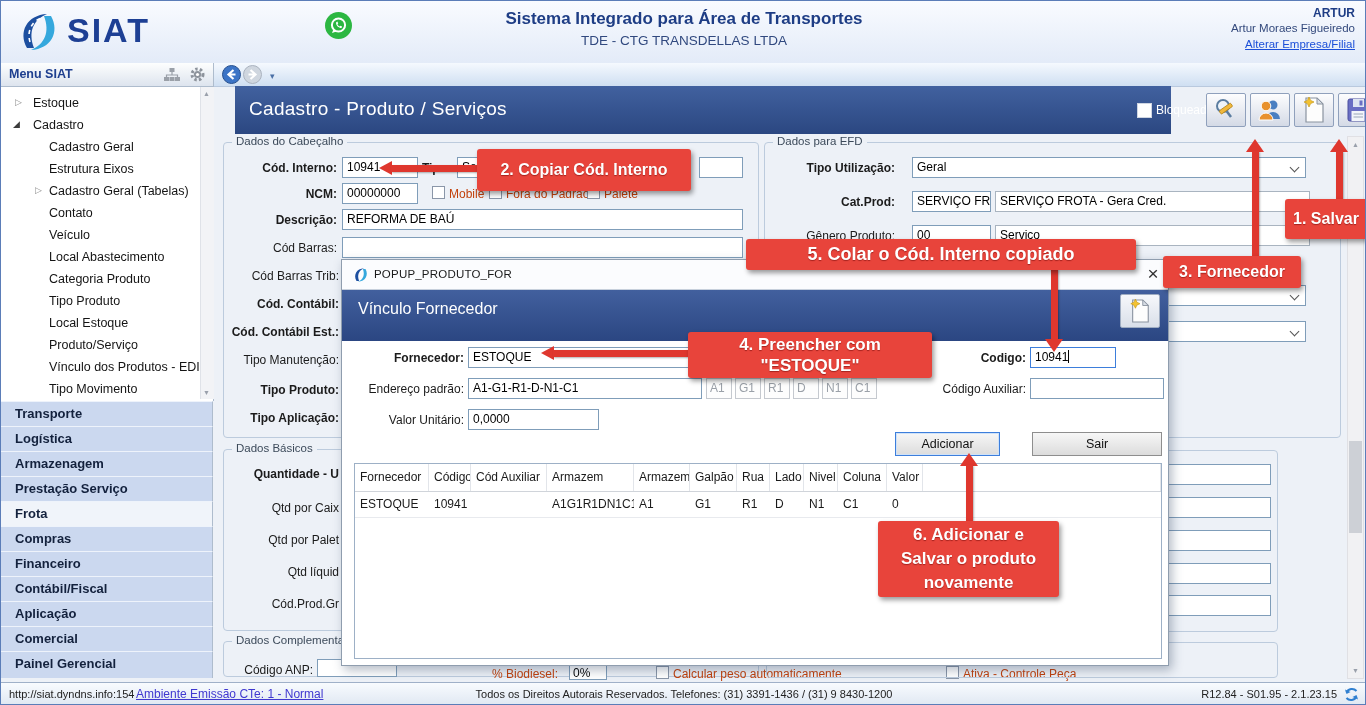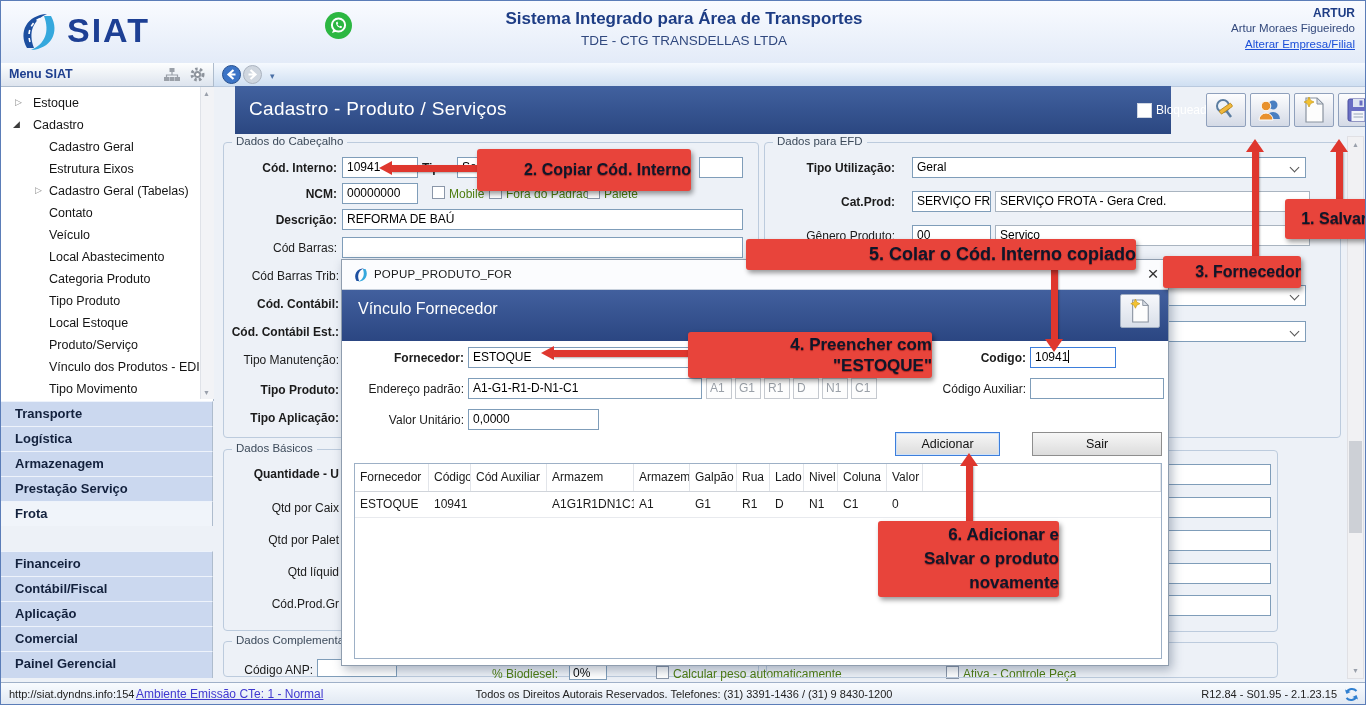--- a/index.html
+++ b/index.html
@@ -41,21 +41,21 @@
     background:linear-gradient(180deg,#41619f 0%,#2b4781 100%);margin-left:16px;}
   .pg-title{position:absolute;left:14px;top:12px;font-size:19px;font-weight:normal;color:#fff;letter-spacing:.3px;}
   .blq-cb{position:absolute;left:902px;top:17px;width:13px;height:13px;background:#fff;border:1px solid #cfd6e2;}
   .blq-lb{position:absolute;left:921px;top:17px;font-size:12px;color:#fff;}
   .tbtn{position:absolute;top:7px;width:40px;height:34px;background:linear-gradient(180deg,#fdfdfe,#d4dae6);
     border:1px solid #8fa0bc;border-radius:2px;box-sizing:border-box;display:flex;align-items:center;justify-content:center;cursor:pointer;}
   
   .fs{position:absolute;border:1px solid #bccbdd;border-radius:4px;box-sizing:border-box;}
   .legend{position:absolute;top:-8px;left:8px;background:#edf1f7;padding:0 4px;font-size:11.5px;color:#3c4a5a;white-space:nowrap;}
   .lbl{position:absolute;font-size:12px;color:#1b1b1b;white-space:nowrap;text-align:right;}
-  .llbl{position:absolute;font-size:12px;color:#4d7c0f;white-space:nowrap;text-align:center;}
+  .llbl{position:absolute;font-size:12px;color:#c2410c;white-space:nowrap;text-align:center;}
   .b{font-weight:bold;}
   .inp{position:absolute;background:#fff;border:1px solid #7f9db9;font-size:12px;color:#000;
     padding:2px 4px;box-sizing:border-box;height:21px;line-height:15px;white-space:nowrap;overflow:hidden;}
   .inp.focus{border:1px solid #3d7edb;}
   .cb{position:absolute;width:13px;height:13px;background:#fff;border:1px solid #8a96a8;box-sizing:border-box;}
   .chev{position:absolute;width:6px;height:6px;border-right:1.6px solid #555;border-bottom:1.6px solid #555;transform:rotate(45deg);}
   .dis{color:#9aa0a8;background:#fdfdfd;border:1px solid #c5c9cf;}
   .caret-bar{display:inline-block;width:1px;height:13px;background:#000;vertical-align:-2px;}
   
   .msb{position:absolute;left:1346px;top:135px;width:17px;height:543px;background:#f1f1f3;border:1px solid #e0e0e4;box-sizing:border-box;}
@@ -75,21 +75,21 @@
     box-sizing:border-box;font-size:12.5px;color:#111;text-align:center;line-height:22px;cursor:pointer;}
   .btn.def{border:1px solid #3d7edb;box-shadow:inset 0 0 0 1px #cfe2f8;}
   .ptable{position:absolute;left:12px;top:203px;width:808px;height:196px;border:1px solid #9db0c6;box-sizing:border-box;background:#fff;}
   .prow{display:flex;width:100%;box-sizing:border-box;}
   .prow.h{height:28px;border-bottom:1px solid #d0d4da;}
   .prow.d{height:26px;border-bottom:1px solid #e8eaee;}
   .pc{box-sizing:border-box;padding:0 0 0 5px;font-size:12px;color:#1a1a1a;white-space:nowrap;overflow:hidden;}
   .prow.h .pc{line-height:27px;border-right:1px solid #e2e5ea;}
   .prow.d .pc{line-height:25px;}
   
-  .callout{position:absolute;background:#e8443b;color:#0f172a;font-weight:bold;text-align:right;border-radius:3px;
+  .callout{position:absolute;background:#e8443b;color:#ffffff;font-weight:bold;text-align:center;border-radius:3px;
     box-shadow:2px 3px 5px rgba(0,0,0,.4);text-shadow:0 1px 1px rgba(100,0,0,.5);z-index:40;white-space:nowrap;}
   .ar{position:absolute;background:#df372e;z-index:35;box-shadow:1px 1px 2px rgba(0,0,0,.3);}
   .ah{position:absolute;width:0;height:0;z-index:35;}
   .ah.up{border-left:9px solid transparent;border-right:9px solid transparent;border-bottom:13px solid #df372e;}
   .ah.down{border-left:9px solid transparent;border-right:9px solid transparent;border-top:13px solid #df372e;}
   .ah.left{border-top:7px solid transparent;border-bottom:7px solid transparent;border-right:13px solid #df372e;}
   
   .statusbar{position:absolute;left:0;top:681px;width:1366px;height:23px;
     background:linear-gradient(180deg,#f8fbfe,#dfe7f2);border-top:1px solid #9fb0c8;}
   .st{position:absolute;top:5px;font-size:11px;color:#222;white-space:nowrap;}
@@ -187,20 +187,21 @@
       <span class="tsar" style="top:3px">▲</span>
       <span class="tsar" style="bottom:3px">▼</span>
     </div>
   </div>
 
   <div class="acc" style="top:400px"><span>Transporte</span></div>
   <div class="acc" style="top:425px"><span>Logística</span></div>
   <div class="acc" style="top:450px"><span>Armazenagem</span></div>
   <div class="acc sel" style="top:500px"><span>Frota</span></div>
   <div class="acc" style="top:475px"><span>Prestação Serviço</span></div>
+  <div class="acc" style="top:525px"><span>Compras</span></div>
   <div class="acc" style="top:550px"><span>Financeiro</span></div>
   <div class="acc" style="top:575px"><span>Contábil/Fiscal</span></div>
   <div class="acc" style="top:600px"><span>Aplicação</span></div>
   <div class="acc" style="top:625px"><span>Comercial</span></div>
   <div class="acc" style="top:650px;height:27px"><span>Painel Gerencial</span></div>
 
   <div class="navstrip">
     <svg class="abs" style="left:8px;top:2px" width="19" height="19" viewBox="0 0 19 19">
       <circle cx="9.5" cy="9.5" r="9" fill="#3c74c6" stroke="#27508f"></circle>
       <path d="M11.5 5 L6.5 9.5 L11.5 14 M6.5 9.5 H13.5" stroke="#fff" stroke-width="2.2" fill="none"></path>

